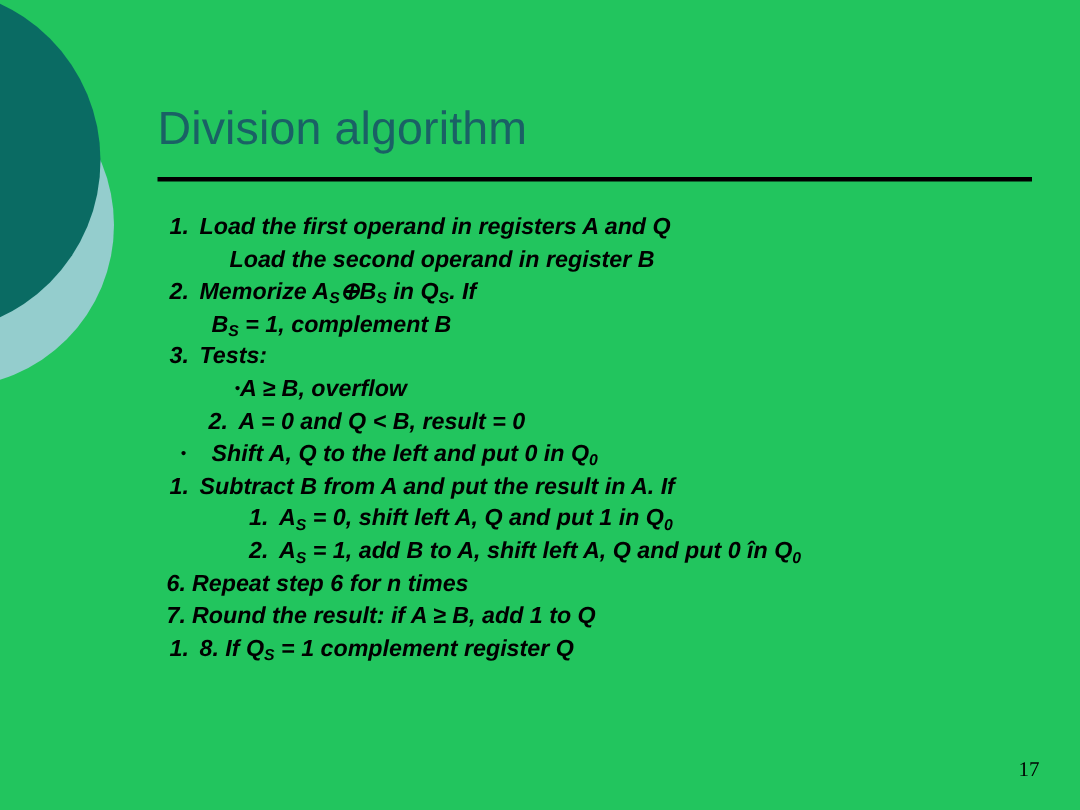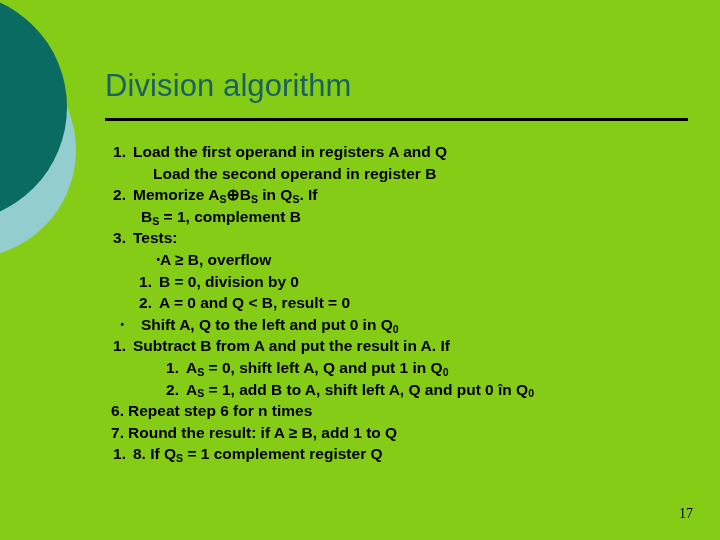--- a/index.html
+++ b/index.html
@@ -13,21 +13,21 @@
     font-family: "Liberation Sans", sans-serif;
     overflow: hidden;
     position: relative;
   }
 
   #slide {
     position: absolute;
     inset: 0;
     width: 720px;
     height: 540px;
-    background: #84cc16;
+    background: #22c55e;
     overflow: hidden;
   }
 
   
   .deco-circle {
     position: absolute;
     border-radius: 50%;
   }
   #circle-light {
     width: 216px;
@@ -83,20 +83,21 @@
     font-weight: bold;
     font-size: 15.5px;
     line-height: 21.6px;
     white-space: nowrap;
   }
 
   .line {
     display: block;
     position: relative;
     height: 21.6px;
+    font-style: italic;
   }
 
   
   .marker {
     display: inline-block;
     text-align: right;
     vertical-align: top;
   }
   .ltext {
     display: inline-block;
@@ -185,23 +186,20 @@
     </div>
 
     <div class="line lvl0">
       <span class="marker">3.</span><span class="ltext">Tests:</span>
     </div>
 
     <div class="line lvl1bul">
       <span class="marker bulletglyph">•</span><span class="ltext">A ≥ B, overflow</span>
     </div>
 
-    <div class="line lvl1">
-      <span class="marker">1.</span><span class="ltext">B = 0, division by 0</span>
-    </div>
 
     <div class="line lvl1">
       <span class="marker">2.</span><span class="ltext">A = 0 and Q &lt; B, result = 0</span>
     </div>
 
     <div class="line lvl0b">
       <span class="marker bulletglyph">•</span><span class="ltext" style="margin-left:17px;"><span>Shift A, Q to the left and put 0 in Q</span><sub>0</sub></span>
     </div>
 
     <div class="line lvl0">

